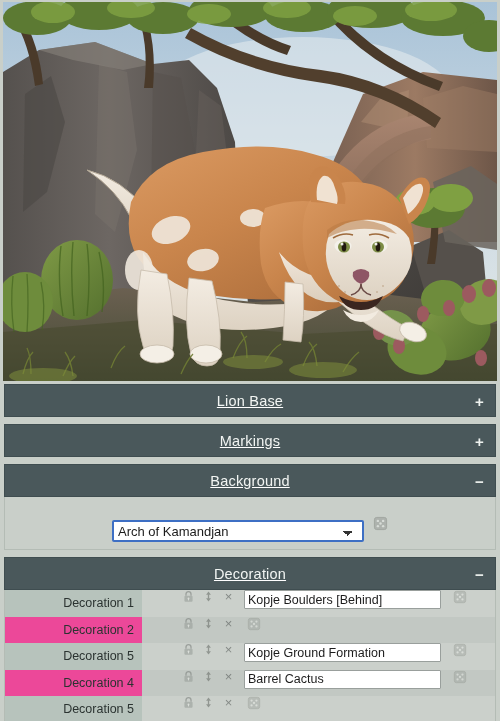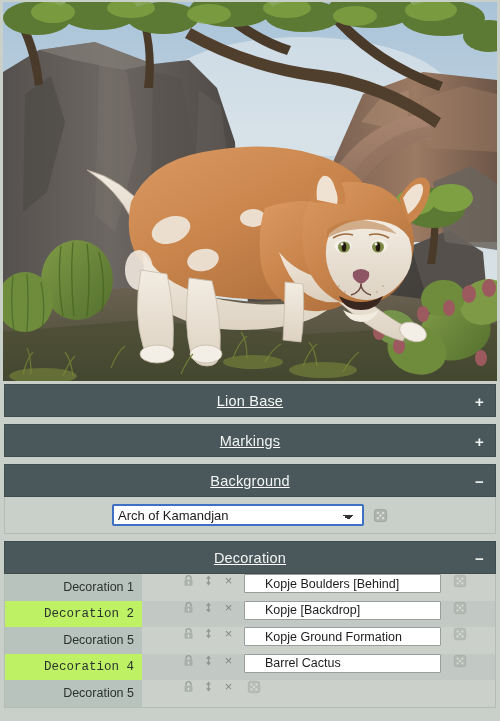--- a/index.html
+++ b/index.html
@@ -93,20 +93,21 @@
     appearance: none;
     -webkit-appearance: none;
     background-image:
       linear-gradient(45deg, transparent 50%, #333 50%),
       linear-gradient(135deg, #333 50%, transparent 50%);
     background-position:
       calc(100% - 14px) 9px,
       calc(100% - 9px) 9px;
     background-size: 5px 5px, 5px 5px;
     background-repeat: no-repeat;
+    margin-top: 16px;
   }
   .dice-btn {
     width: 15px;
     height: 15px;
     margin-left: 9px;
     opacity: .45;
     flex: 0 0 auto;
     cursor: pointer;
   }
   .dice-btn svg { display: block; width: 15px; height: 15px; }
@@ -131,21 +132,21 @@
     flex: 0 0 137px;
     height: 100%;
     display: flex;
     align-items: center;
     justify-content: flex-end;
     padding-right: 8px;
     font-size: 12.5px;
     color: #2b3331;
   }
   .deco-row.odd  .deco-label { background: #b7c3bc; }
-  .deco-row.even .deco-label { background: #bef264; font-family: Liberation Mono, monospace; }
+  .deco-row.even .deco-label { background: #ec4899; }
 
   .deco-tools {
     display: flex;
     align-items: center;
     gap: 7px;
     padding-left: 40px;
     flex: 0 0 auto;
   }
   .tool-icon {
     width: 13px;
@@ -167,21 +168,21 @@
   .deco-input {
     margin-left: 9px;
     width: 197px;
     height: 19px;
     font-family: "Liberation Sans", sans-serif;
     font-size: 12.5px;
     color: #1c1c1c;
     background: #ffffff;
     border: 1px solid #999f9c;
     border-radius: 1px;
-    padding: 0 20px;
+    padding: 0 3px;
     outline: none;
   }
   .deco-dice {
     width: 14px;
     height: 14px;
     margin-left: 12px;
     opacity: .4;
     cursor: pointer;
     flex: 0 0 auto;
   }
@@ -510,21 +511,20 @@
           </span>
           <span class="tool-icon">
             <svg viewBox="0 0 14 14">
               <path d="M7 1.5 L4.4 5 h5.2 Z" fill="#6f746f"></path>
               <path d="M7 12.5 L4.4 9 h5.2 Z" fill="#6f746f"></path>
               <rect x="6.3" y="4.4" width="1.4" height="5.2" fill="#6f746f"></rect>
             </svg>
           </span>
           <span class="tool-icon xmark">×</span>
         </div>
-        <input class="deco-input" type="text" value="Kopje [Backdrop]" style="">
         <span class="deco-dice">
           <svg viewBox="0 0 16 16">
             <rect x="1.5" y="1.5" width="13" height="13" rx="2.5" fill="#9aa09b" stroke="#82877f" stroke-width="1"></rect>
             <circle cx="5.2" cy="5.2" r="1.3" fill="#eceee9"></circle>
             <circle cx="10.8" cy="5.2" r="1.3" fill="#eceee9"></circle>
             <circle cx="8" cy="8" r="1.3" fill="#eceee9"></circle>
             <circle cx="5.2" cy="10.8" r="1.3" fill="#eceee9"></circle>
             <circle cx="10.8" cy="10.8" r="1.3" fill="#eceee9"></circle>
           </svg>
         </span>

